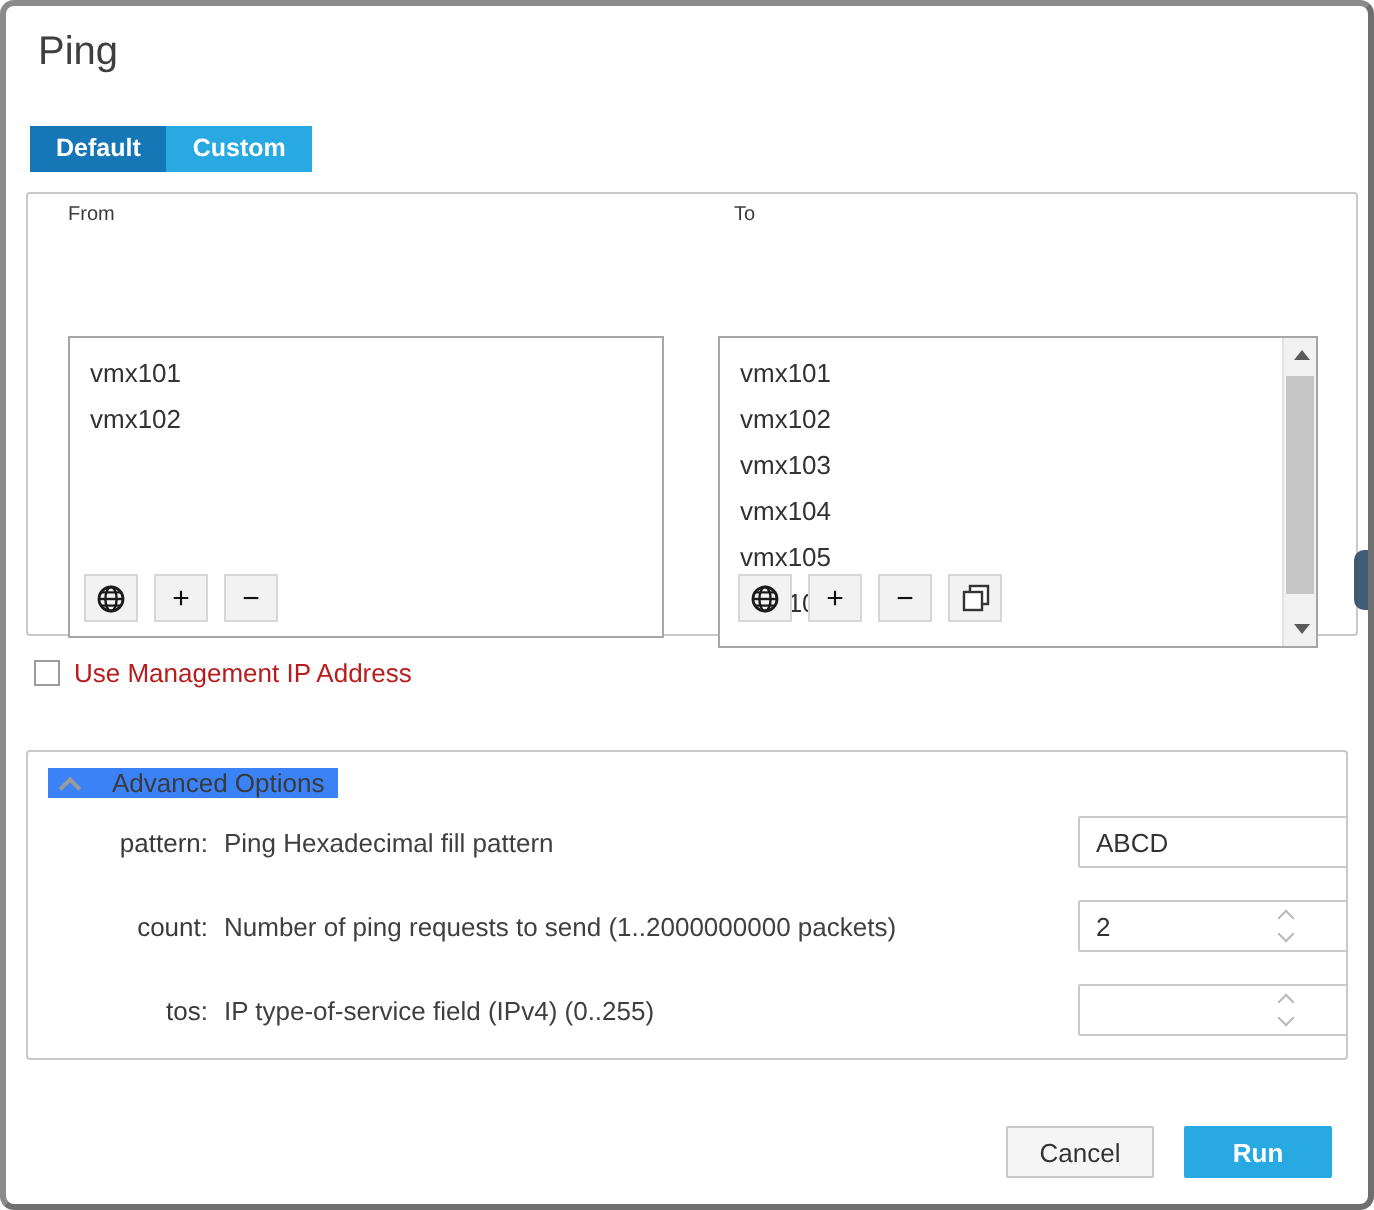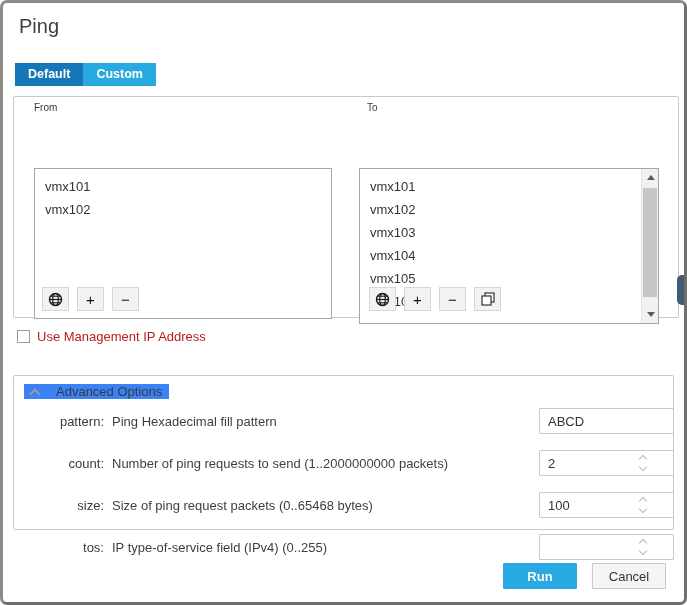--- a/index.html
+++ b/index.html
@@ -256,47 +256,36 @@
         <span class="adv-desc">Number of ping requests to send (1..2000000000 packets)</span>
         <span class="adv-input-wrap">
           <input class="adv-input" type="text" value="2" style="">
           <span class="spinner">
               <span class="sp-up"></span>
               <span class="sp-down"></span>
             </span>
         </span>
       </div>
 
-      <div class="adv-row">
-        <span class="adv-name">size:</span>
-        <span class="adv-desc">Size of ping request packets (0..65468 bytes)</span>
-        <span class="adv-input-wrap">
-          <input class="adv-input" type="text" value="100" style="">
-          <span class="spinner">
-              <span class="sp-up"></span>
-              <span class="sp-down"></span>
-            </span>
-        </span>
-      </div>
 
       <div class="adv-row">
         <span class="adv-name">tos:</span>
         <span class="adv-desc">IP type-of-service field (IPv4) (0..255)</span>
         <span class="adv-input-wrap">
           <input class="adv-input" type="text" value="" style="">
           <span class="spinner">
               <span class="sp-up"></span>
               <span class="sp-down"></span>
             </span>
         </span>
       </div>
 
     </div>
   </div>
 
   <div class="footer">
+    <button class="btn btn-cancel">Cancel</button>
     <button class="btn btn-run">Run</button>
-    <button class="btn btn-cancel">Cancel</button>
   </div>
 
   <div class="peek"></div>
 
 </div>
 
 </body></html>

